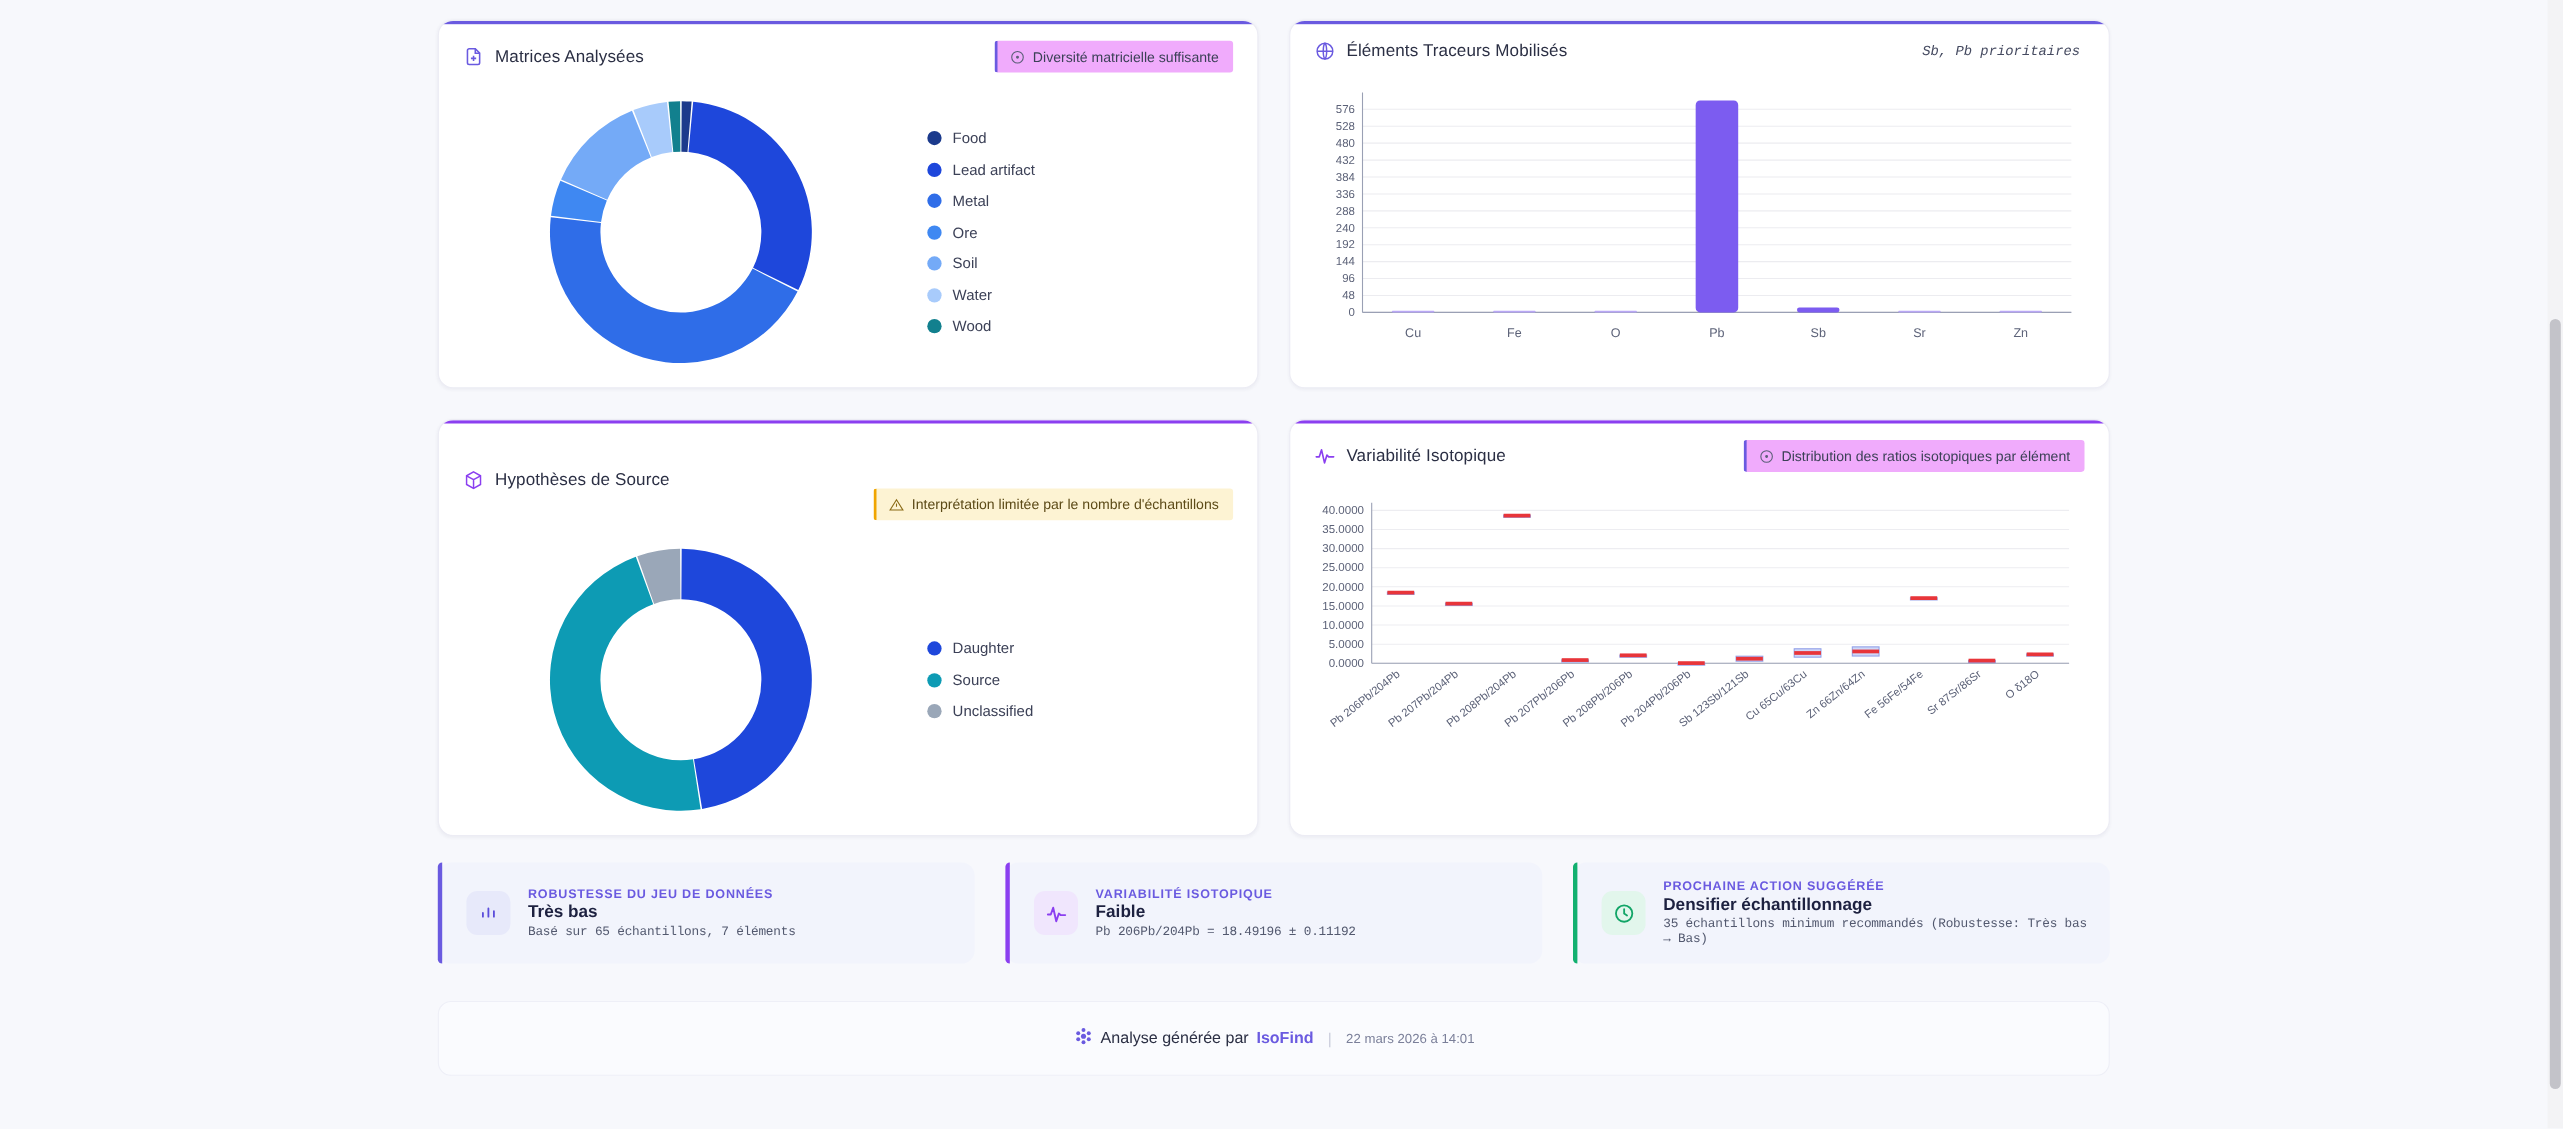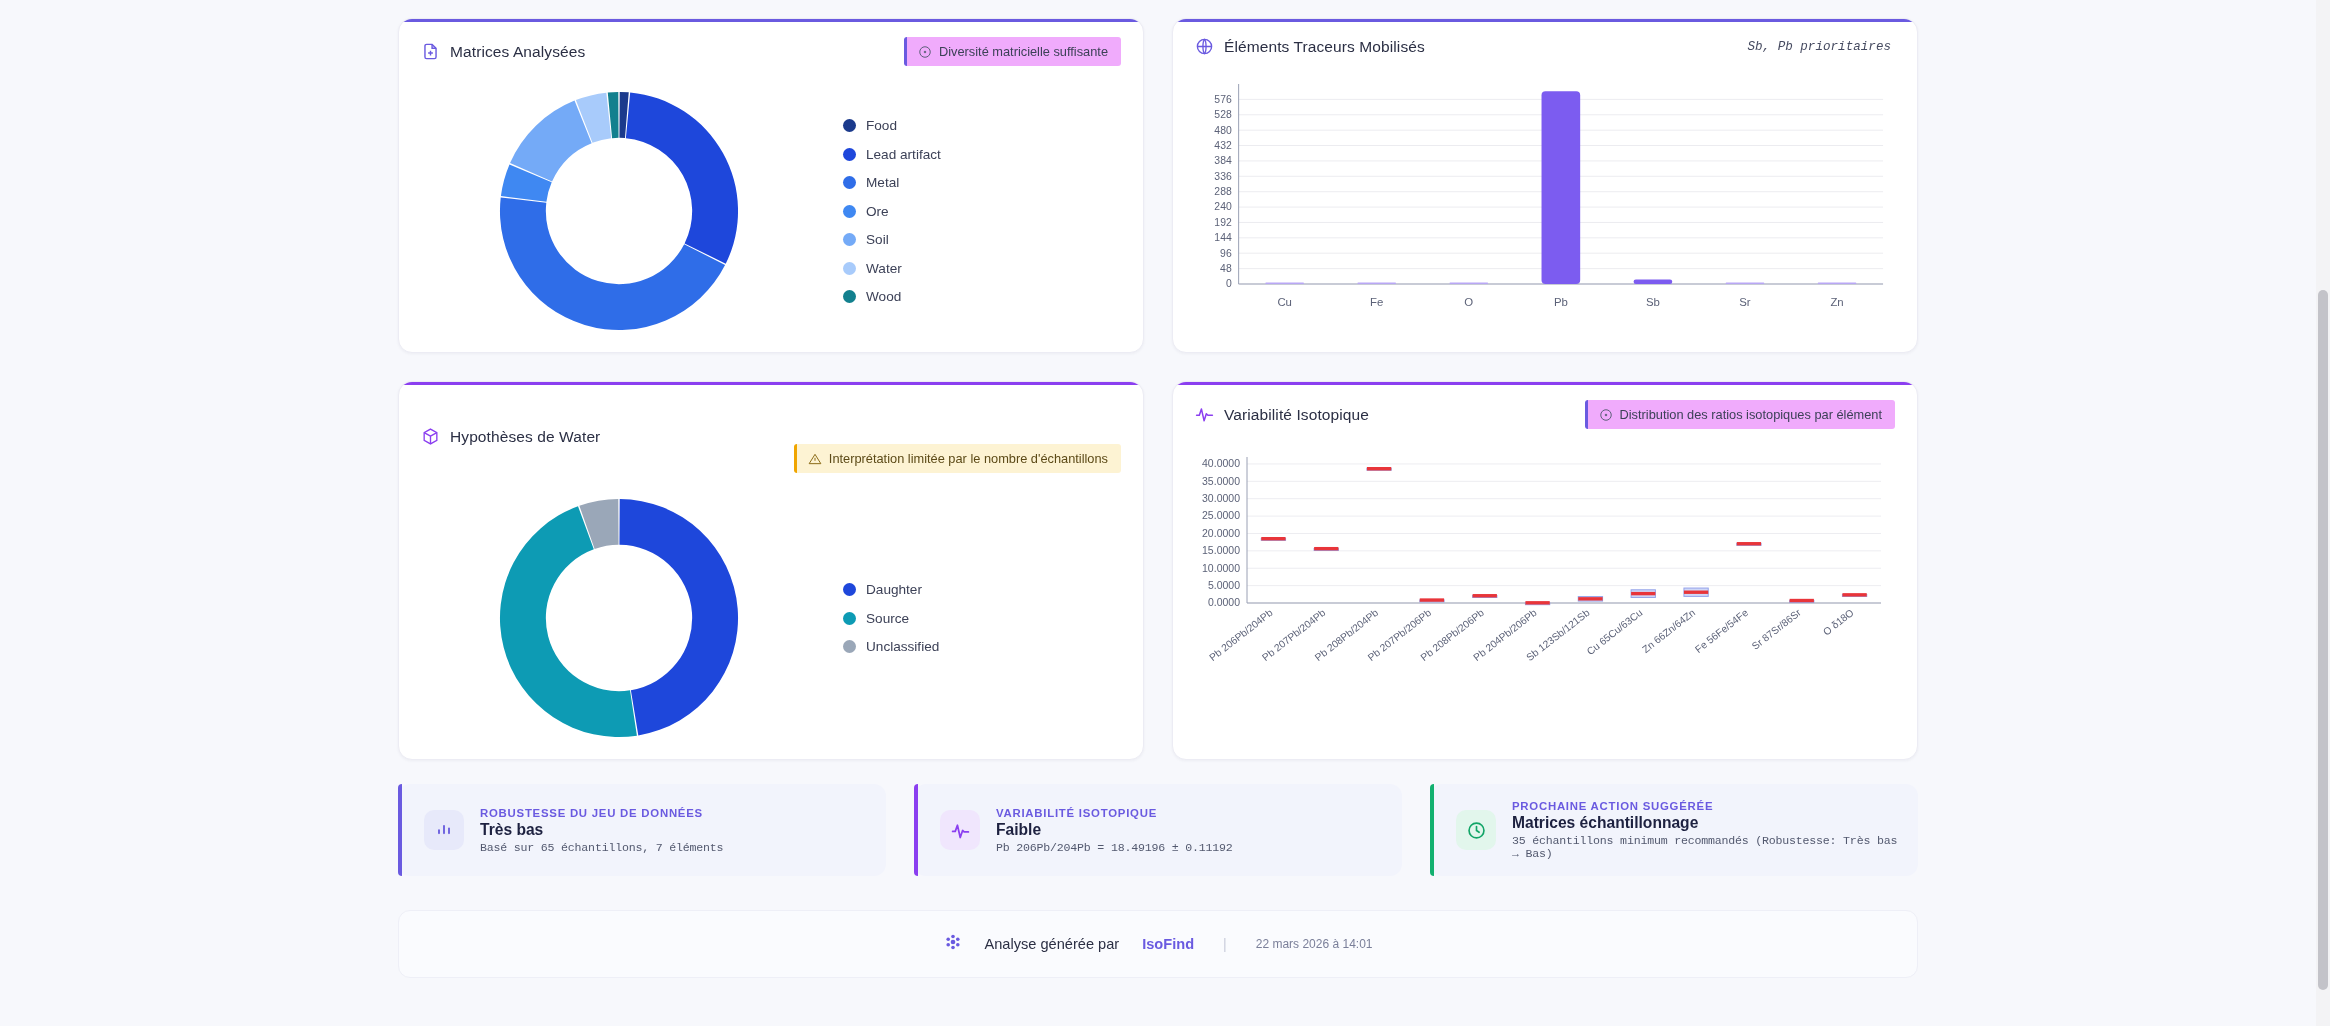--- a/index.html
+++ b/index.html
@@ -123,21 +123,21 @@
     font-size: 11.6px; color: #53596f; letter-spacing: -.2px;
   }
 
   
   .footer {
     margin-top: 34px;
     background: #fafbfe;
     border: 1px solid #eeeff7;
     border-radius: 12px;
     height: 68px;
-    display: flex; align-items: center; justify-content: center; gap: 23px;
+    display: flex; align-items: center; justify-content: center; gap: 7px;
   }
   .f-text { font-size: 14.6px; color: #2b2f44; }
   .f-brand { font-size: 14.6px; color: #6a5ae0; font-weight: bold; }
   .f-sep { color: #c9ccdb; font-size: 14px; margin: 0 6px; }
   .f-date { font-size: 12px; color: #7a7f99; }
 
   .axis-txt { font-family: "Liberation Sans", sans-serif; fill: #5c6278; }
 </style>
 </head>
 <body>
@@ -293,21 +293,21 @@
       <div class="card">
         <div class="accent violet"></div>
         <div class="card-head">
           <div class="card-title">
             <span>
               <svg class="tico" viewBox="0 0 24 24" fill="none" stroke="#8b3ff0" stroke-width="1.7">
                 <path d="M12 2.6 20 7v10l-8 4.4L4 17V7z"></path>
                   <path d="M12 11.5 20 7M12 11.5 4 7M12 11.5v9.9"></path>
               </svg>
             </span>
-            <span class="tlabel">Hypothèses de Water</span>
+            <span class="tlabel">Hypothèses de Source</span>
           </div>
           <div class="badge warn">
             <span>
               <svg class="bico" viewBox="0 0 24 24" fill="none" stroke="#8a6a15" stroke-width="1.7">
                 <path d="M12 4 22 20H2z"></path>
                   <path d="M12 10v5M12 17.3v.1"></path>
               </svg>
             </span>
             <span>Interprétation limitée par le nombre d'échantillons</span>
           </div>
@@ -458,21 +458,21 @@
       <div class="sum-card">
         <div class="lbar" style="background:#12b06f"></div>
         <div class="sum-ico" style="background:#e2f6ec">
           <svg width="21" height="21" viewBox="0 0 24 24" fill="none" stroke="#12a567" stroke-width="1.9" stroke-linecap="round">
             <circle cx="12" cy="12" r="8.5"></circle>
               <path d="M12 7.5V12l3 2"></path>
           </svg>
         </div>
         <div class="sum-txt">
           <span class="sum-kicker">PROCHAINE ACTION SUGGÉRÉE</span>
-          <span class="sum-value">Matrices échantillonnage</span>
+          <span class="sum-value">Densifier échantillonnage</span>
           <span class="sum-sub">35 échantillons minimum recommandés (Robustesse: Très bas → Bas)</span>
         </div>
       </div>
     </div>
 
     <div class="footer">
       <span>
         <svg width="18" height="18" viewBox="0 0 24 24" fill="#6a5ae0">
           <circle cx="12" cy="12" r="3.1"></circle>
           <circle cx="12" cy="4.6" r="2.4"></circle>

